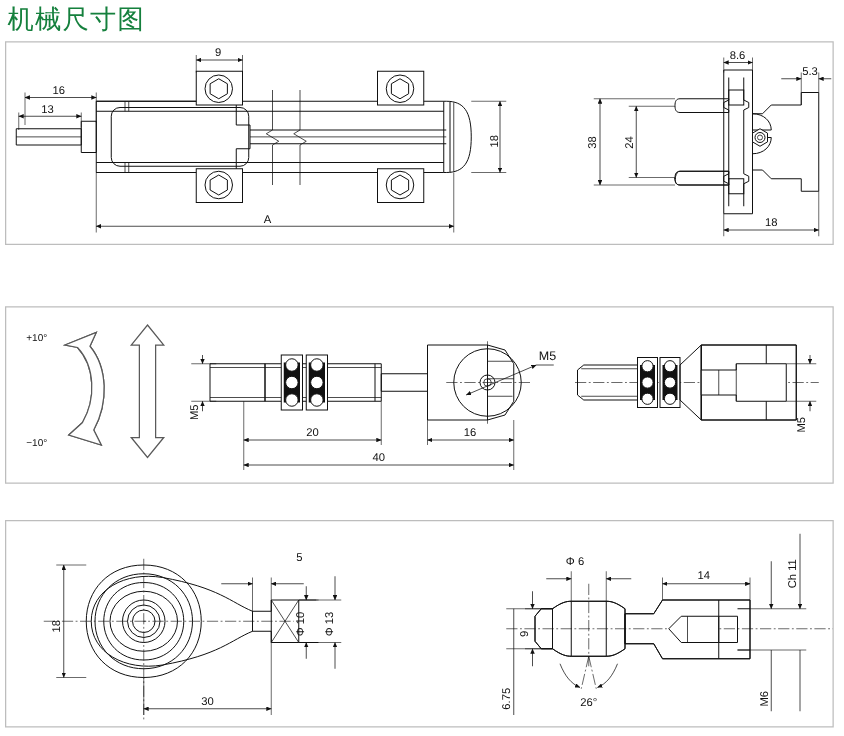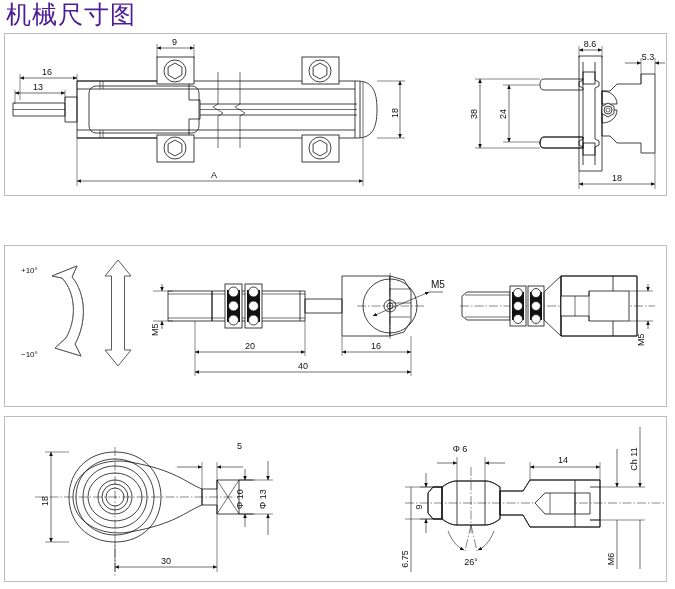--- a/index.html
+++ b/index.html
@@ -4,28 +4,28 @@
 <style>
   html,body{margin:0;padding:0;background:#ffffff;}
   body{
     width:675px;height:589px;position:relative;overflow:hidden;
     font-family:"Liberation Sans","DejaVu Sans",sans-serif;
     color:#1a1a1a;
   }
   #page-title{
     position:absolute;left:6px;top:0px;
     font-family:"Liberation Serif","DejaVu Serif",serif;
-    font-size:25px;line-height:30px;color:#4c1d95;
+    font-size:21px;line-height:30px;color:#15803d;
     letter-spacing:1px;white-space:nowrap;
   }
   .panel{
     position:absolute;border:1px solid #bdbdbd;background:#fff;box-sizing:border-box;
   }
   #panel-top{left:4px;top:33px;width:663px;height:163px;}
-  #panel-mid{left:4px;top:245px;width:663px;height:162px;}
+  #panel-mid{left:4px;top:245px;width:663px;height:142px;}
   #panel-bottom{left:4px;top:416px;width:663px;height:166px;}
   .svgwrap{position:absolute;left:0;top:0;width:100%;height:100%;}
   svg{display:block;}
   text{font-family:"Liberation Sans","DejaVu Sans",sans-serif;fill:#111;}
   .dim{font-size:9px;}
   .dimsm{font-size:8px;}
   .lbl{font-size:10px;}
   .ln{stroke:#111;stroke-width:.8;fill:none;}
   .lnt{stroke:#111;stroke-width:.6;fill:none;}
   .ext{stroke:#111;stroke-width:.5;fill:none;}

